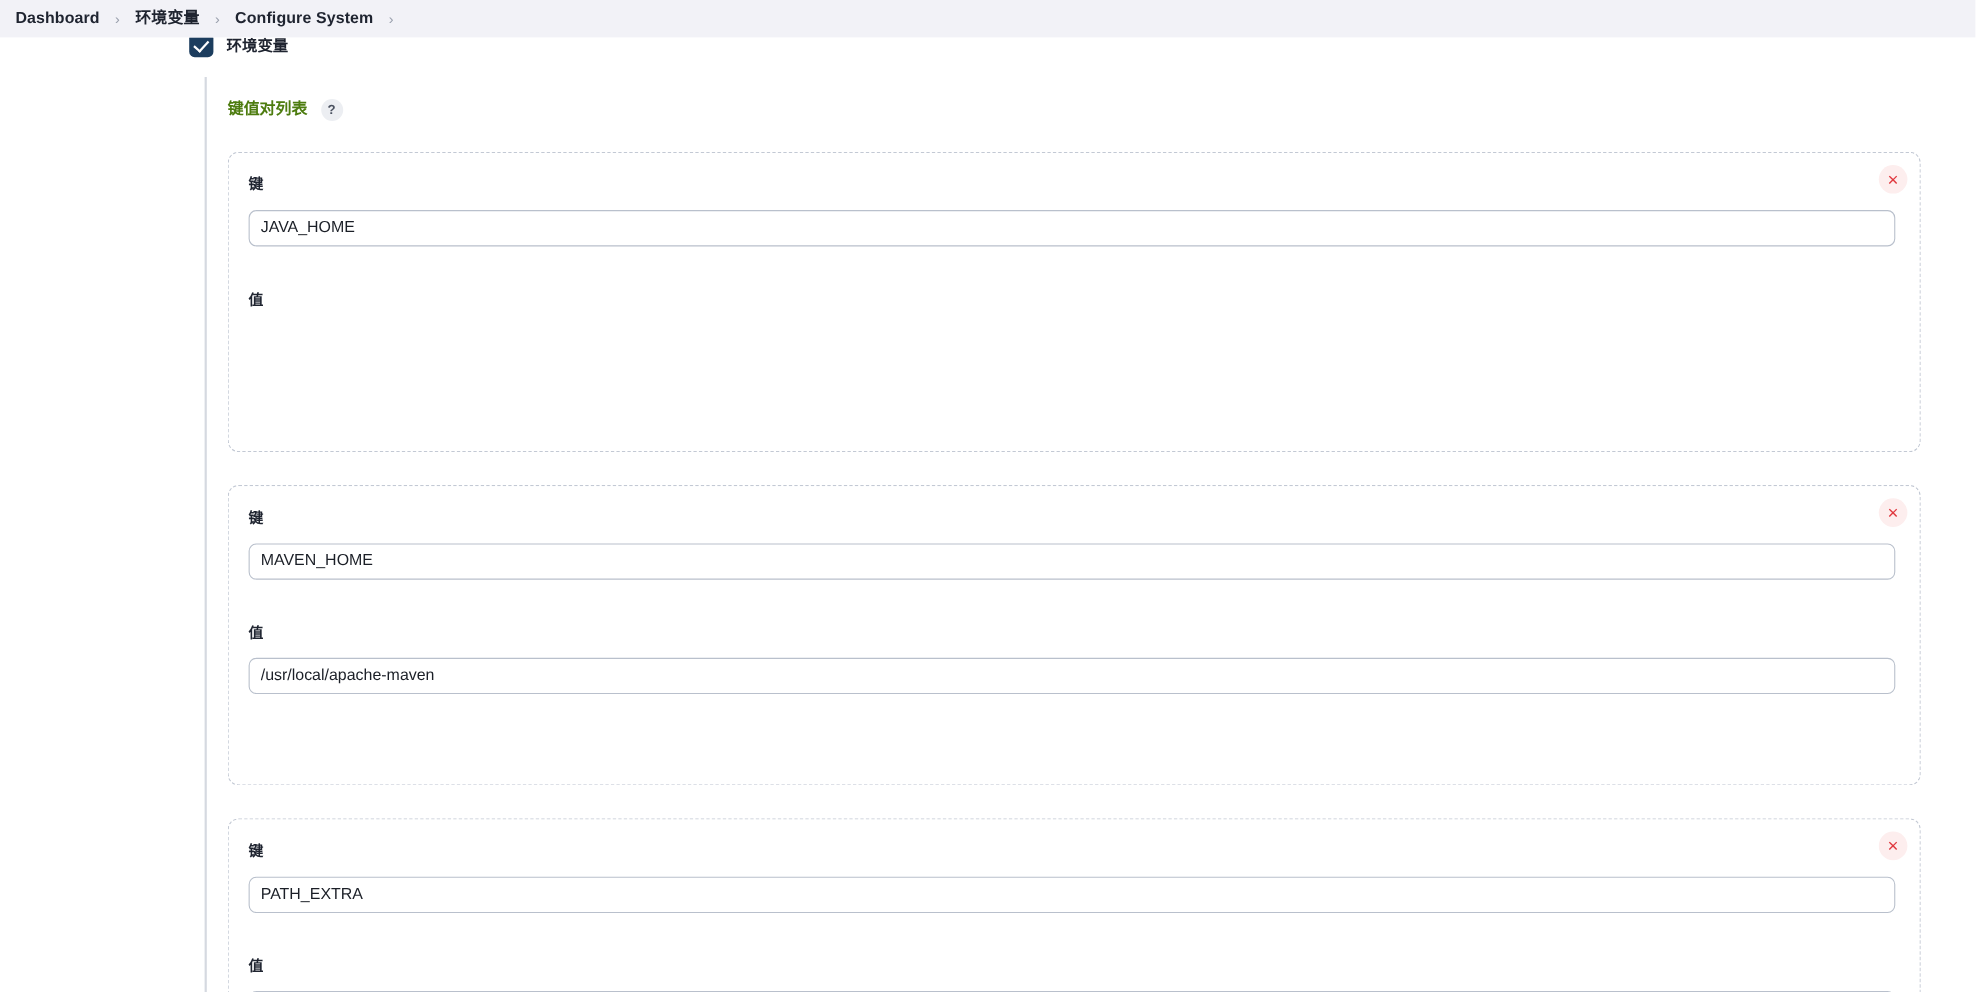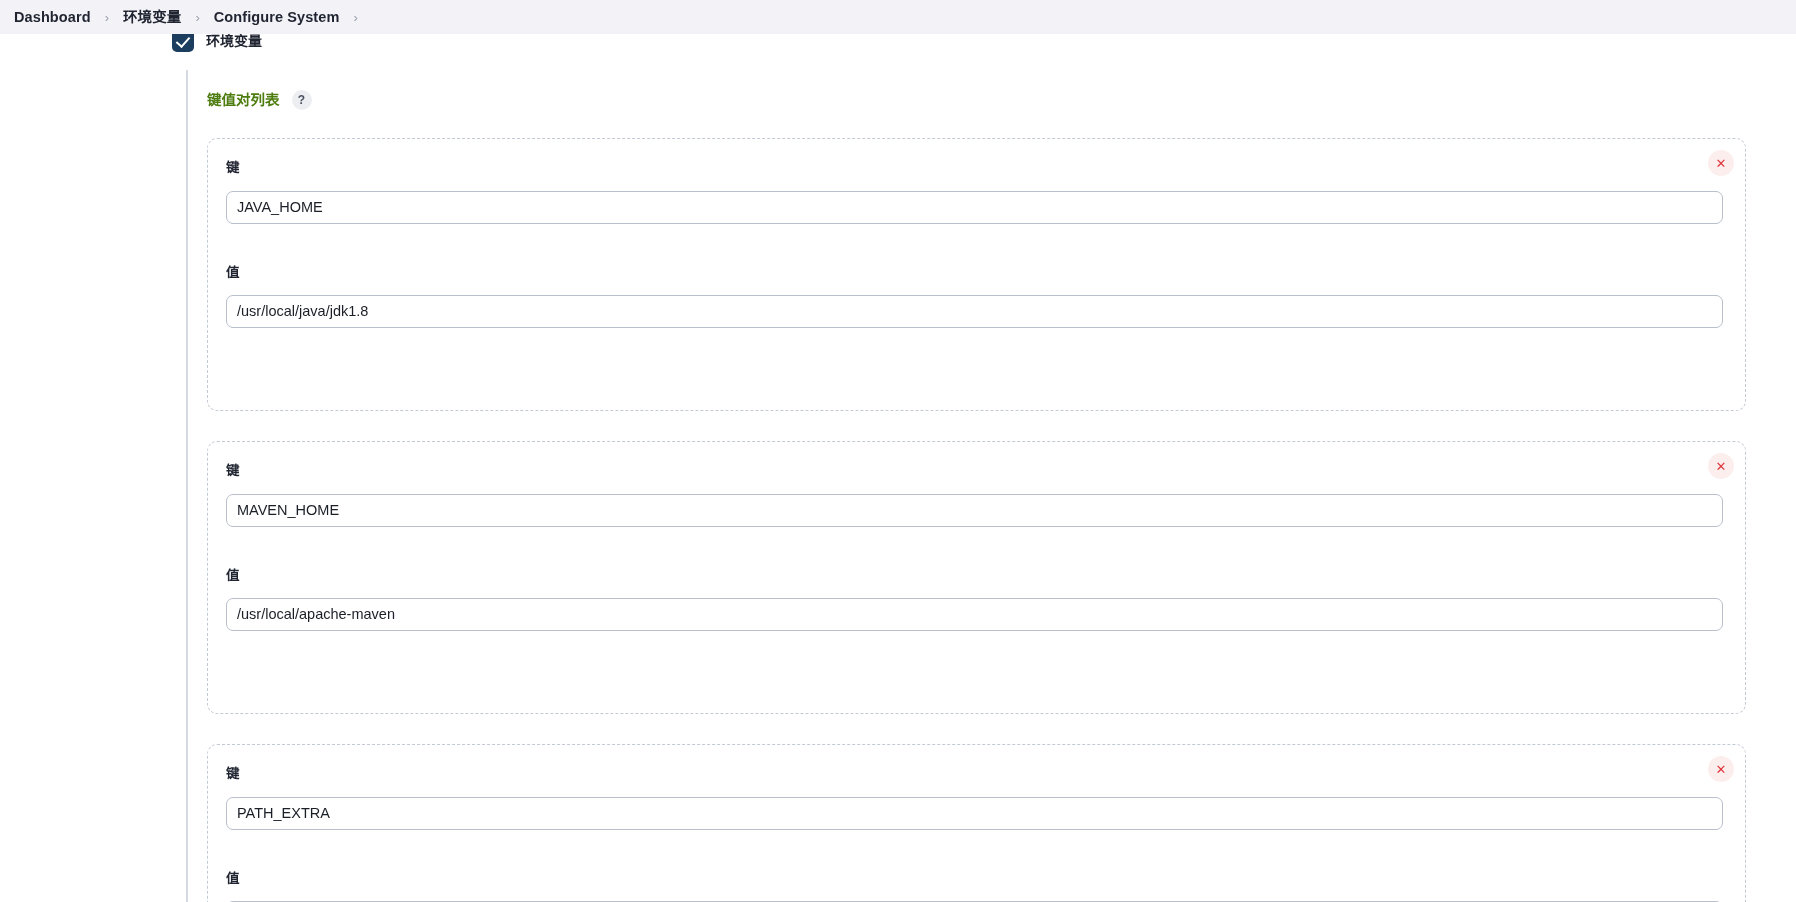--- a/index.html
+++ b/index.html
@@ -215,21 +215,20 @@
     <span class="help-icon">?</span>
   </div>
 
   <div class="cards">
 
     <div class="pair-card">
       <button class="remove-btn">✕</button>
       <span class="field-label">键</span>
       <input class="text-input" type="text" value="JAVA_HOME" style="">
       <span class="field-label second">值</span>
-      <input class="text-input" type="text" value="/usr/local/java/jdk1.8" style="">
     </div>
 
     <div class="pair-card">
       <button class="remove-btn">✕</button>
       <span class="field-label">键</span>
       <input class="text-input" type="text" value="MAVEN_HOME" style="">
       <span class="field-label second">值</span>
       <input class="text-input" type="text" value="/usr/local/apache-maven" style="">
     </div>
 

